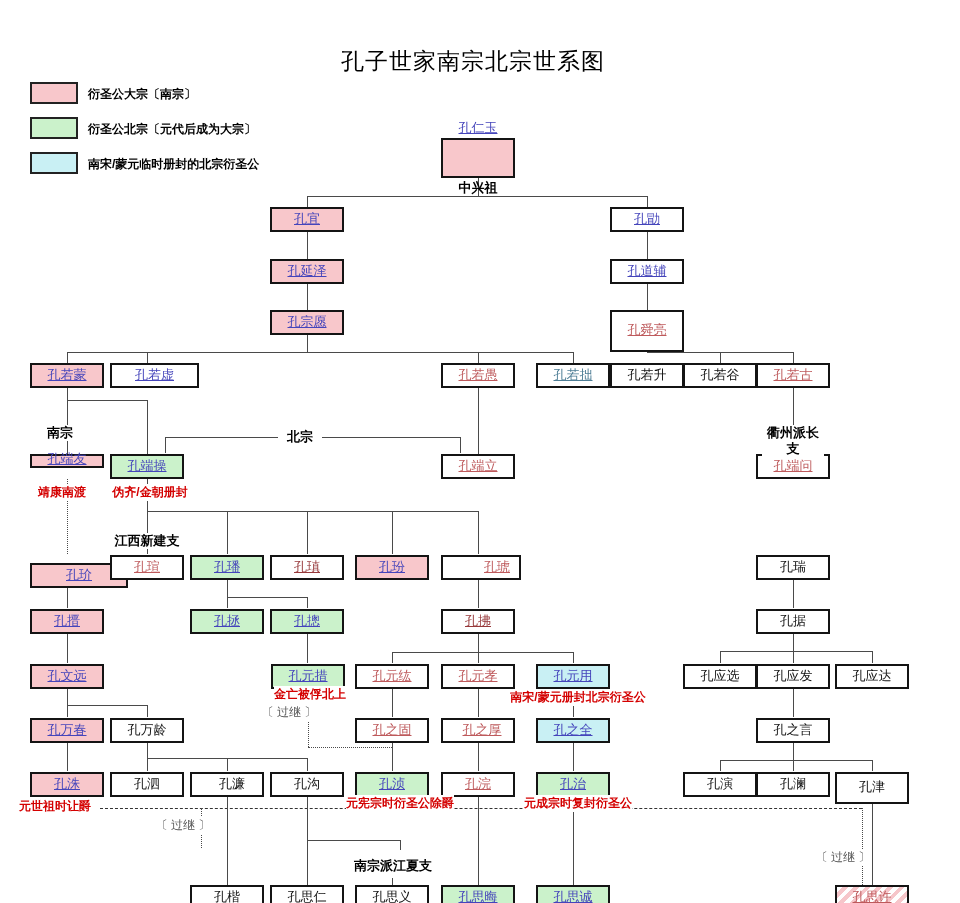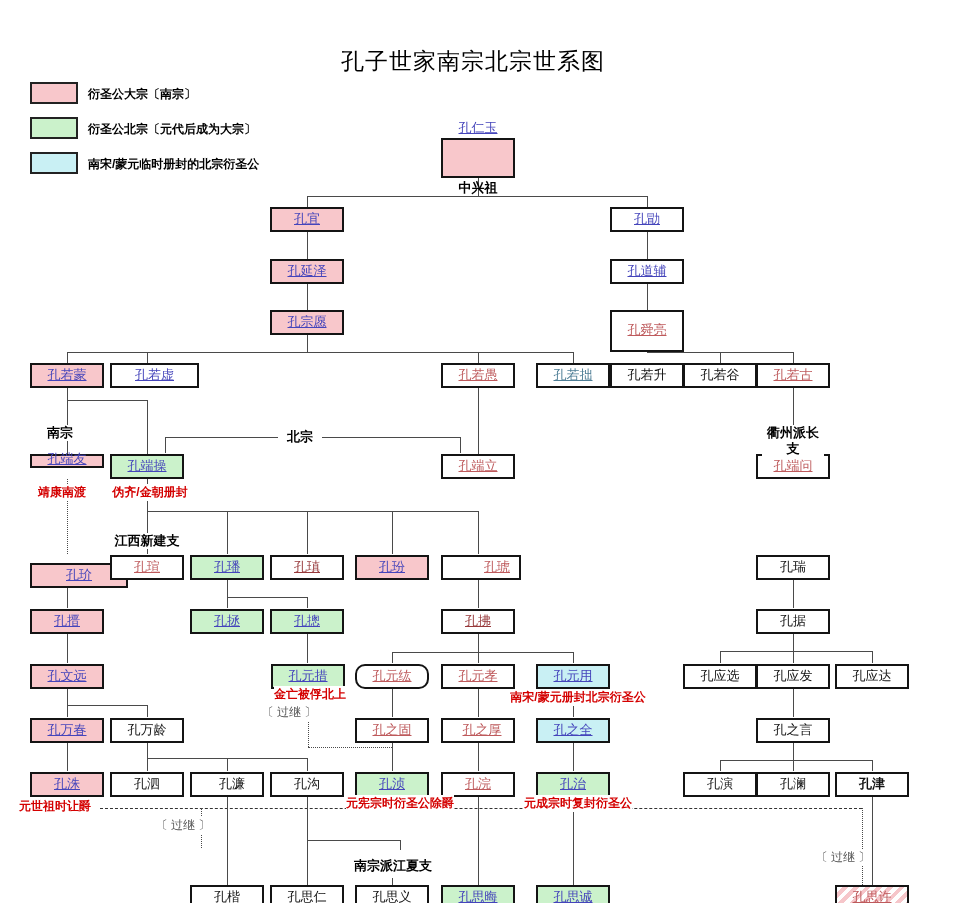--- a/index.html
+++ b/index.html
@@ -242,21 +242,21 @@
       </div>
       <div class="node fill-white" style="left: 756px; top: 608.5px; width: 74px; height: 25px;">
         <span class="node-label t-black">孔据</span>
       </div>
       <div class="node fill-pink" style="left: 30px; top: 663.5px; width: 74px; height: 25px;">
         <span class="node-label t-blue u">孔文远</span>
       </div>
       <div class="node fill-green" style="left: 271px; top: 663.5px; width: 74px; height: 25px; text-align: right;">
         <span class="node-label t-blue u">孔元措</span>
       </div>
-      <div class="node fill-white" style="left: 355px; top: 663.5px; width: 74px; height: 25px; border-radius: 10px;">
+      <div class="node fill-white" style="left: 355px; top: 663.5px; width: 74px; height: 25px;">
         <span class="node-label t-red u">孔元纮</span>
       </div>
       <div class="node fill-white" style="left: 441px; top: 663.5px; width: 74px; height: 25px;">
         <span class="node-label t-red u">孔元孝</span>
       </div>
       <div class="node fill-cyan" style="left: 536px; top: 663.5px; width: 74px; height: 25px;">
         <span class="node-label t-blue u">孔元用</span>
       </div>
       <div class="node fill-white" style="left: 683px; top: 663.5px; width: 74px; height: 25px;">
         <span class="node-label t-black">孔应选</span>
@@ -305,21 +305,21 @@
       </div>
       <div class="node fill-green" style="left: 536px; top: 771.5px; width: 74px; height: 25px;">
         <span class="node-label t-blue u">孔治</span>
       </div>
       <div class="node fill-white" style="left: 683px; top: 771.5px; width: 74px; height: 25px;">
         <span class="node-label t-black">孔演</span>
       </div>
       <div class="node fill-white" style="left: 756px; top: 771.5px; width: 74px; height: 25px;">
         <span class="node-label t-black">孔澜</span>
       </div>
-      <div class="node fill-white" style="left: 835px; top: 771.5px; width: 74px; height: 25px; font-weight: bold;">
+      <div class="node fill-white" style="left: 835px; top: 771.5px; width: 74px; height: 32px;">
         <span class="node-label t-black">孔津</span>
       </div>
       <div class="node fill-white" style="left: 190px; top: 884.5px; width: 74px; height: 25px;">
         <span class="node-label t-black">孔楷</span>
       </div>
       <div class="node fill-white" style="left: 270px; top: 884.5px; width: 74px; height: 25px;">
         <span class="node-label t-black">孔思仁</span>
       </div>
       <div class="node fill-white" style="left: 355px; top: 884.5px; width: 74px; height: 25px;">
         <span class="node-label t-black">孔思义</span>

